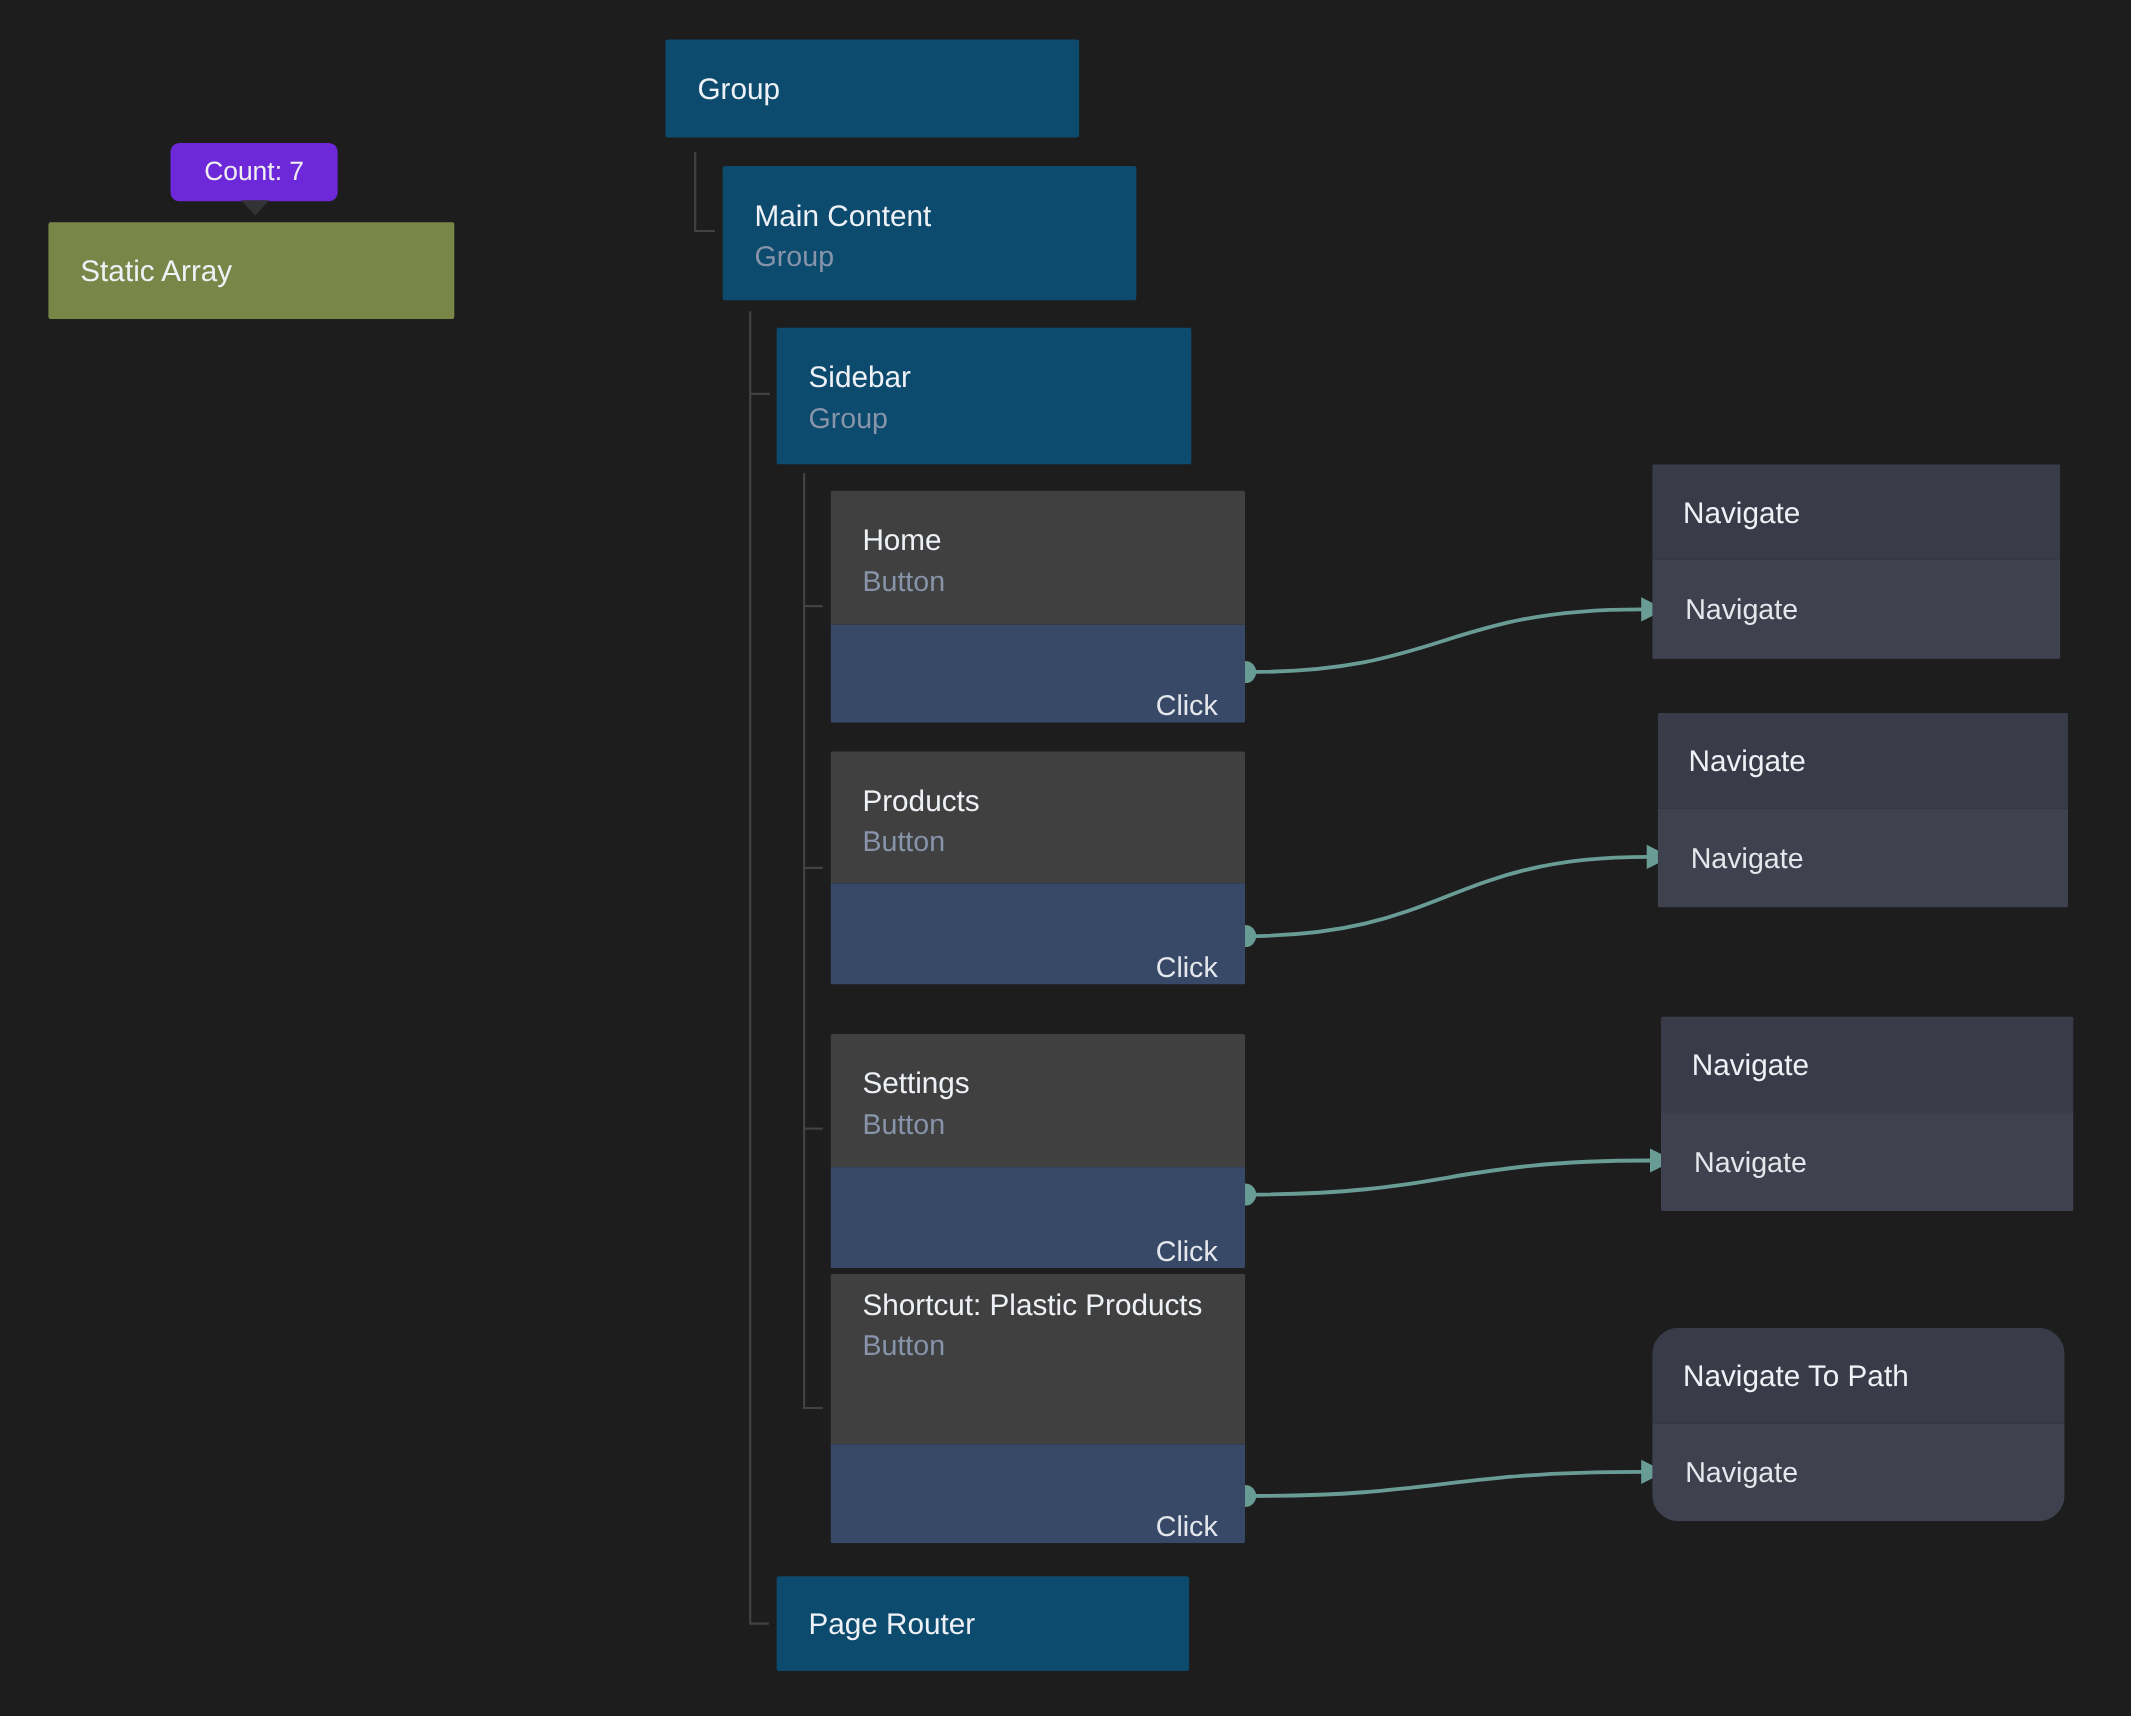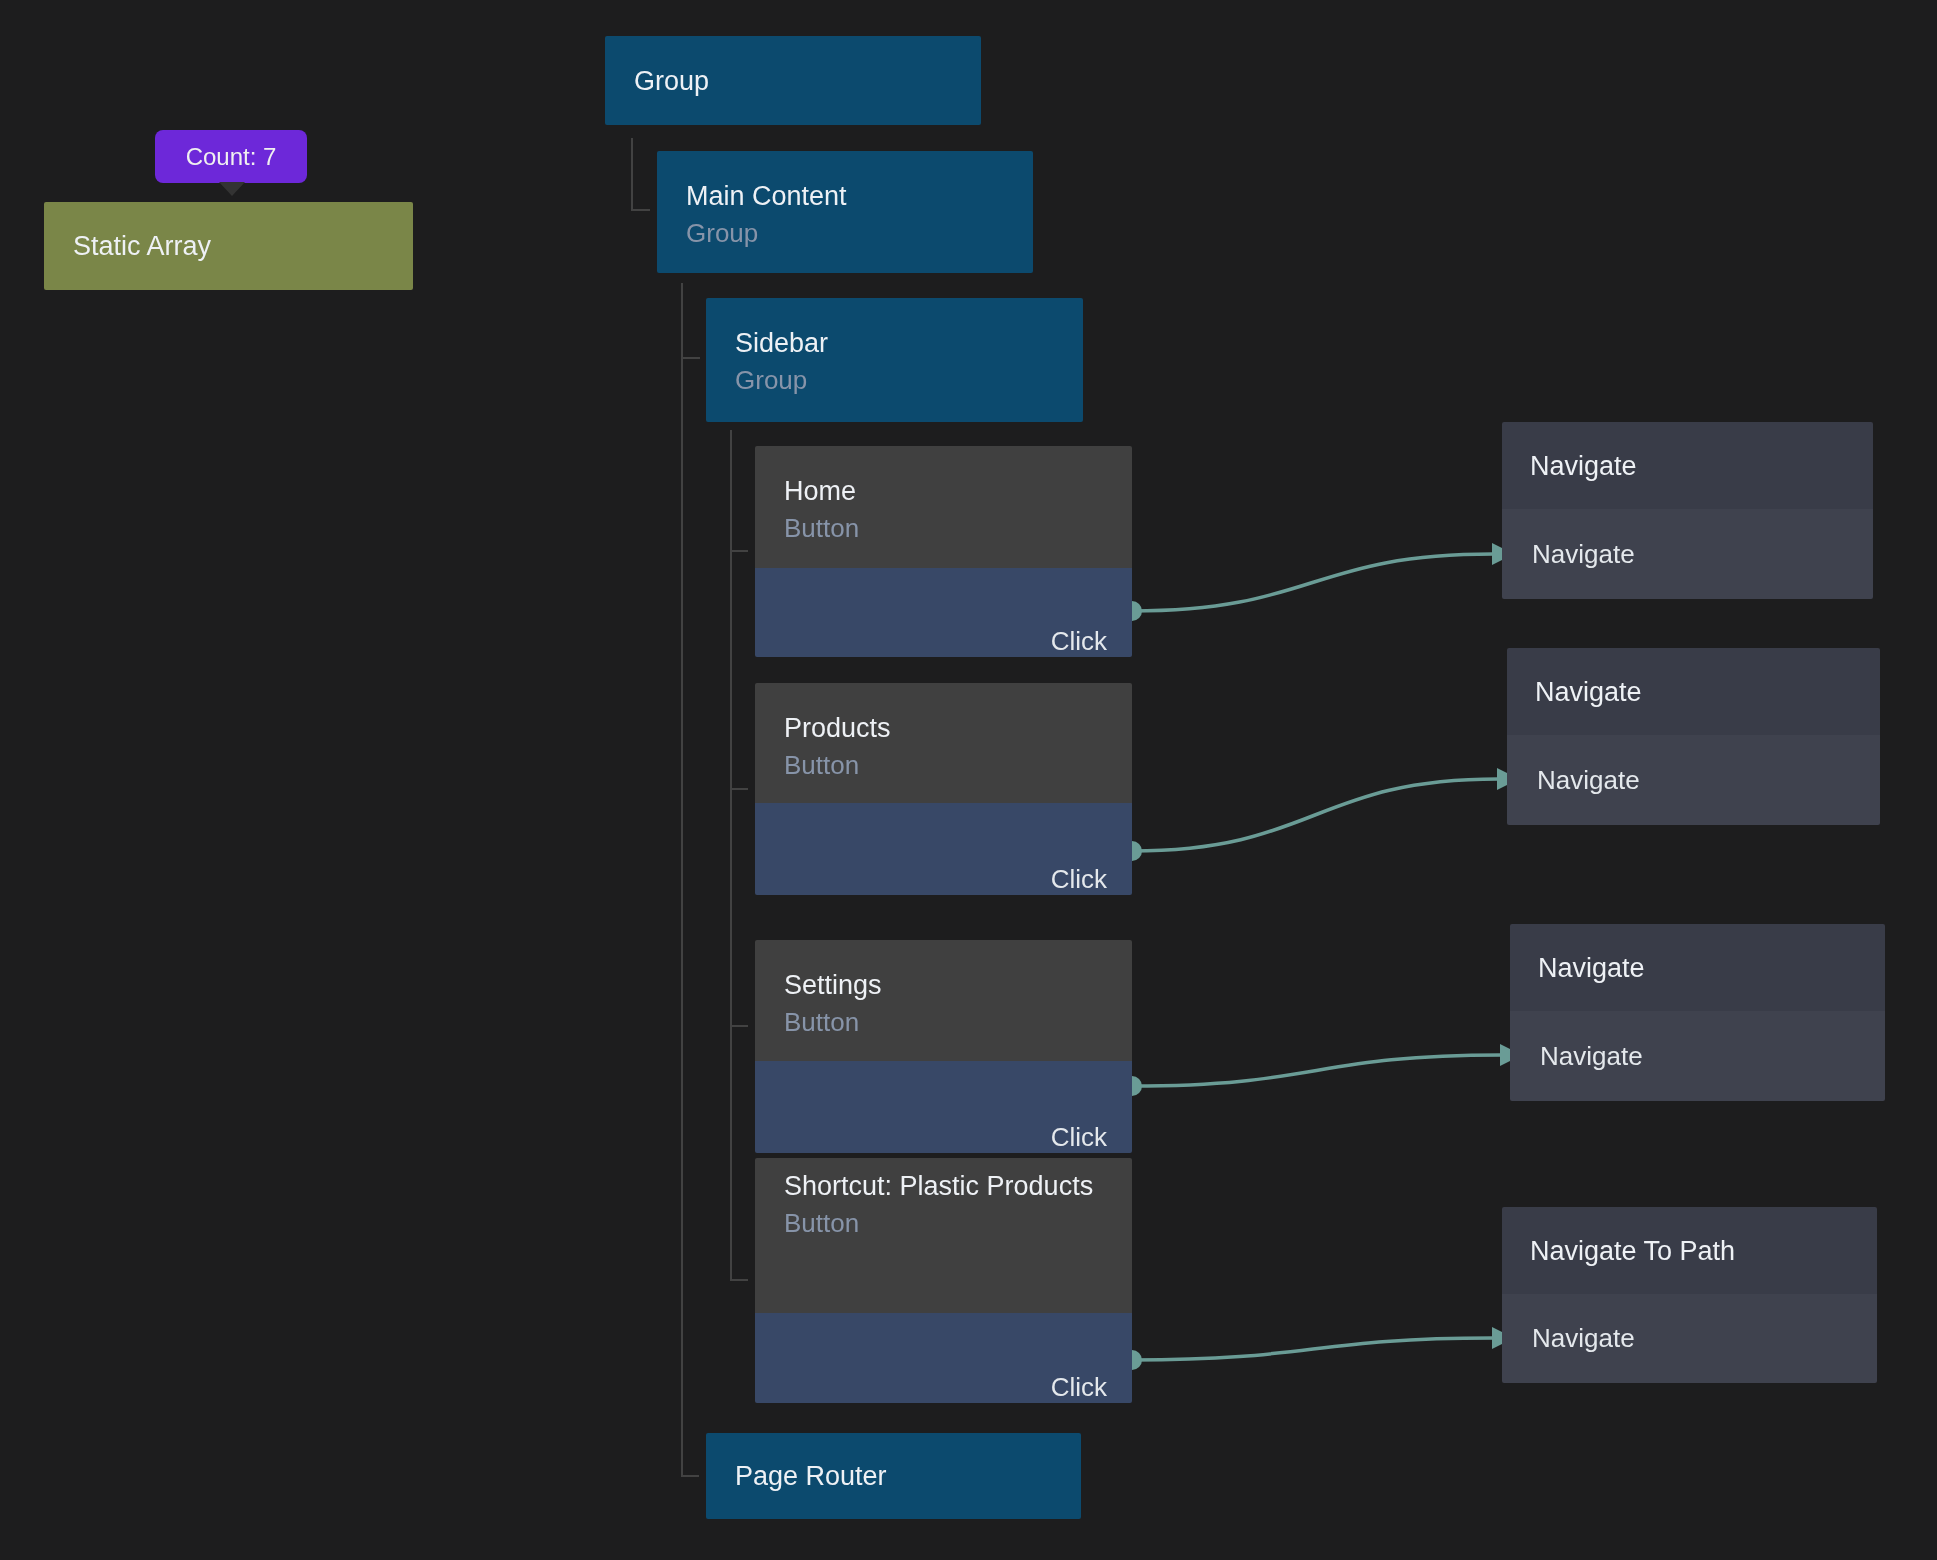--- a/index.html
+++ b/index.html
@@ -150,21 +150,21 @@
 
   <div class="node" style="left:1510px;top:924px;width:375px;height:177px;">
     <div class="nav-header">
       <span class="node-title">Navigate</span>
     </div>
     <div class="nav-body" style="height:90px;">
       <span class="port-label">Navigate</span>
     </div>
   </div>
 
-  <div class="node" style="left:1502px;top:1207px;width:375px;height:176px;">
+  <div class="node" style="left:1502px;top:1207px;width:375px;height:176px;border-radius:24px;">
     <div class="nav-header">
       <span class="node-title">Navigate To Path</span>
     </div>
     <div class="nav-body" style="height:89px;">
       <span class="port-label">Navigate</span>
     </div>
   </div>
 
 </div>
 

